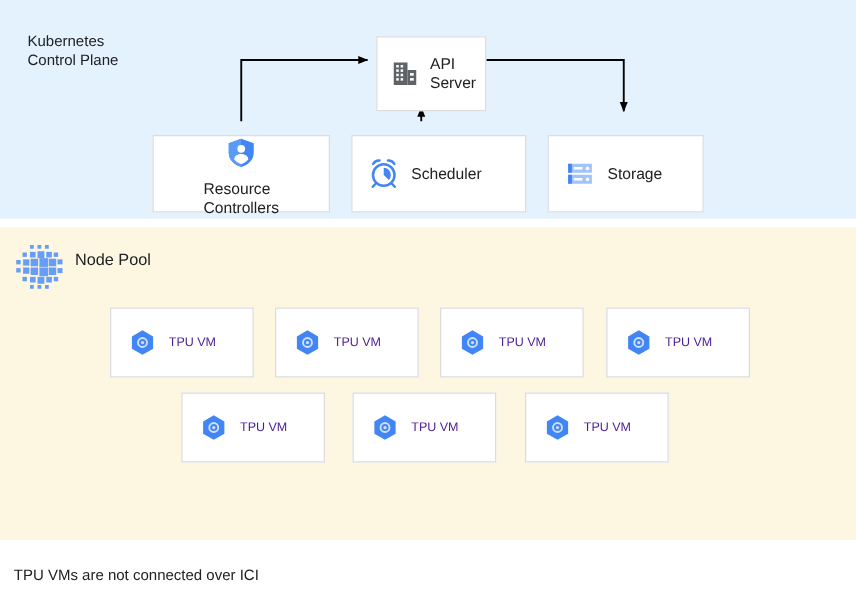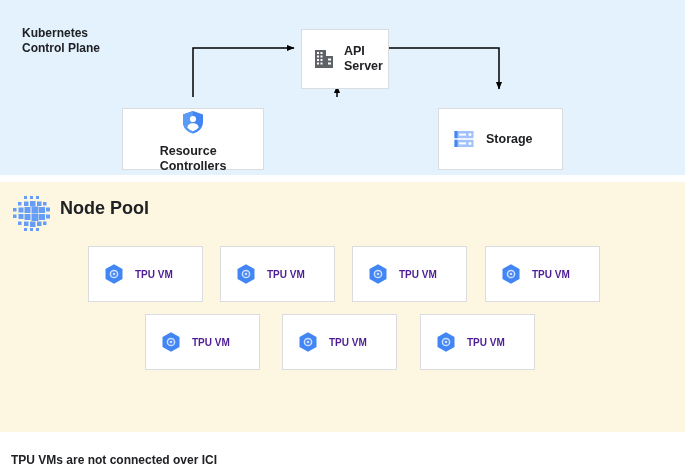--- a/index.html
+++ b/index.html
@@ -10,21 +10,20 @@
   body {
     font-family: "Liberation Sans", sans-serif;
     -webkit-font-smoothing: antialiased;
   }
   #canvas {
     position: relative;
     width: 685px;
     height: 475px;
     background: #ffffff;
     overflow: hidden;
-    font-weight: bold;
   }
 
   
   .panel {
     position: absolute;
     box-sizing: border-box;
   }
   #control-plane-panel {
     left: 0px;
     top: 0px;
@@ -48,21 +47,21 @@
     color: #202124;
     white-space: pre-line;
   }
   #control-plane-title {
     left: 22px;
     top: 26px;
   }
   #node-pool-title {
     left: 60px;
     top: 200px;
-    font-size: 18px;
+    font-size: 13px;
     line-height: 16px;
   }
 
   
   #node-pool-icon {
     position: absolute;
     left: 10px;
     top: 192px;
     width: 44px;
     height: 44px;
@@ -256,20 +255,31 @@
       <path d="M13,2 L23,5.5 V13 C23,19 18.5,23 13,24.5 C7.5,23 3,19 3,13 V5.5 Z" fill="#4285f4"></path>
       <path d="M13,2 L13,24.5 C7.5,23 3,19 3,13 V5.5 Z" fill="#5b9bf8"></path>
       <circle cx="13" cy="10" r="3.1" fill="#ffffff"></circle>
       <path d="M13,14.2 C16.3,14.2 18.6,16 18.6,18.6 C17.2,20.4 15.3,21.6 13,22.3
                C10.7,21.6 8.8,20.4 7.4,18.6 C7.4,16 9.7,14.2 13,14.2 Z" fill="#ffffff"></path>
     </svg>
     <span class="nb-label">Resource
 Controllers</span>
   </div>
 
+  <div class="node-box" id="box-scheduler">
+    <svg class="nb-icon" viewBox="0 0 26 26">
+      <path d="M4.5,5.2 A5.5,5.5 0 0 1 9.6,2.4" stroke="#4285f4" stroke-width="2" fill="none" stroke-linecap="round"></path>
+      <path d="M21.5,5.2 A5.5,5.5 0 0 0 16.4,2.4" stroke="#4285f4" stroke-width="2" fill="none" stroke-linecap="round"></path>
+      <circle cx="13" cy="14" r="8.6" fill="none" stroke="#4285f4" stroke-width="2"></circle>
+      <path d="M13,14 L13,8.2 A5.8,5.8 0 0 1 17.1,17.9 Z" fill="#4285f4"></path>
+      <path d="M6.3,21.2 L4.2,23.4" stroke="#4285f4" stroke-width="2" stroke-linecap="round"></path>
+      <path d="M19.7,21.2 L21.8,23.4" stroke="#4285f4" stroke-width="2" stroke-linecap="round"></path>
+    </svg>
+    <span class="nb-label">Scheduler</span>
+  </div>
 
   <div class="node-box" id="box-storage">
     <svg class="nb-icon" viewBox="0 0 26 26">
       <rect x="3.5" y="5" width="19" height="7.2" fill="#a1c2fa"></rect>
       <rect x="3.5" y="13.8" width="19" height="7.2" fill="#a1c2fa"></rect>
       <rect x="3.5" y="5" width="3" height="7.2" fill="#4285f4"></rect>
       <rect x="3.5" y="13.8" width="3" height="7.2" fill="#4285f4"></rect>
       <rect x="8" y="7.6" width="7" height="2" fill="#ffffff"></rect>
       <rect x="8" y="16.4" width="7" height="2" fill="#ffffff"></rect>
       <circle cx="19" cy="8.6" r="1.5" fill="#ffffff"></circle>

